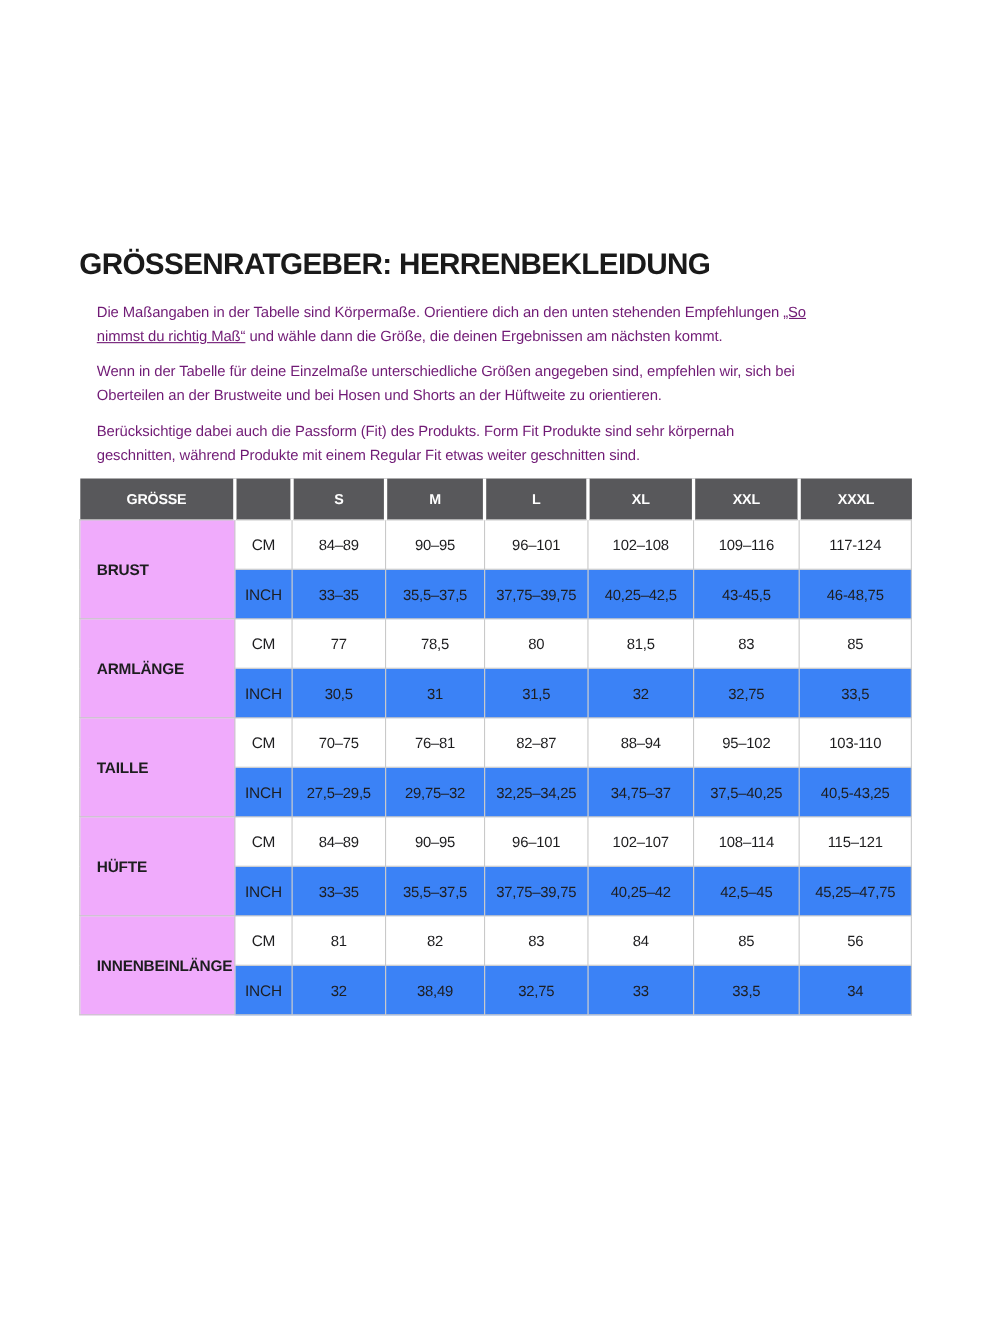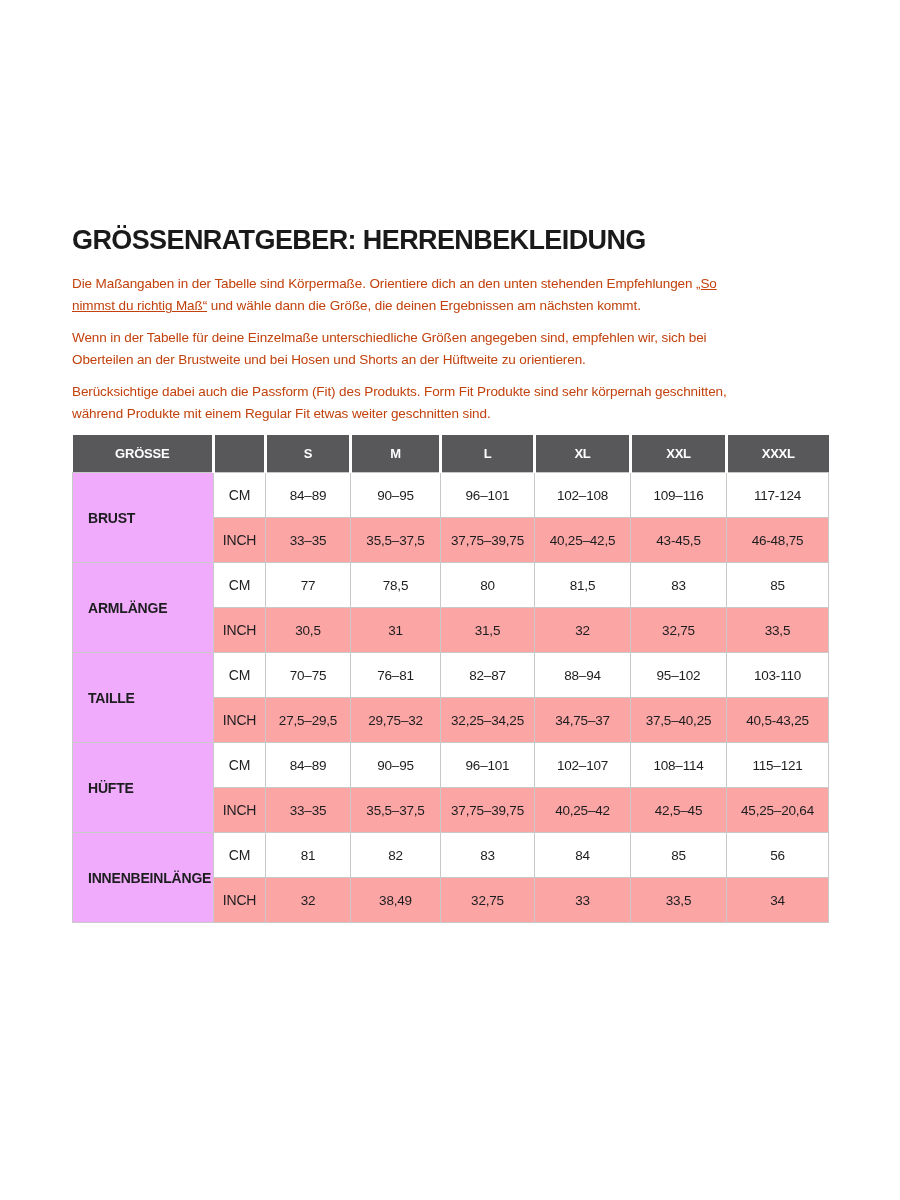--- a/index.html
+++ b/index.html
@@ -20,24 +20,24 @@
   }
   h1.title {
     margin: 0 0 17px 0;
     font-size: 27px;
     line-height: 1.15;
     font-weight: 700;
     letter-spacing: -0.6px;
     color: #1a1a1a;
   }
   p.para {
-    margin: 0 0 10px 0;
+    margin: 0 0 10px 16px;
     font-size: 13.5px;
     line-height: 22px;
-    color: #c2410c;
+    color: #701a75;
     letter-spacing: -0.1px;
   }
   a.measure-link {
     color: inherit;
     text-decoration: underline;
     cursor: pointer;
   }
   table.size-table {
     border-collapse: collapse;
     table-layout: fixed;
@@ -64,21 +64,21 @@
     border: 1px solid #c9c9c9;
     height: 44px;
     text-align: center;
     vertical-align: middle;
     padding: 0;
     font-size: 13.5px;
     letter-spacing: -0.2px;
     background: #ffffff;
   }
   table.size-table tr.inch-row td {
-    background: #fca5a5;
+    background: #3b82f6;
   }
   table.size-table td.label-cell {
     background: #f0abfc;
     font-weight: 700;
     font-size: 14px;
     text-align: left;
     padding-left: 15px;
     letter-spacing: -0.2px;
   }
   table.size-table td.unit-cell {
@@ -190,21 +190,21 @@
           <td class="value-cell">108–114</td>
           <td class="value-cell">115–121</td>
         </tr>
         <tr class="inch-row">
           <td class="unit-cell">INCH</td>
           <td class="value-cell">33–35</td>
           <td class="value-cell">35,5–37,5</td>
           <td class="value-cell">37,75–39,75</td>
           <td class="value-cell">40,25–42</td>
           <td class="value-cell">42,5–45</td>
-          <td class="value-cell">45,25–20,64</td>
+          <td class="value-cell">45,25–47,75</td>
         </tr>
         <tr class="cm-row">
           <td class="label-cell" rowspan="2">INNENBEINLÄNGE</td>
           <td class="unit-cell">CM</td>
           <td class="value-cell">81</td>
           <td class="value-cell">82</td>
           <td class="value-cell">83</td>
           <td class="value-cell">84</td>
           <td class="value-cell">85</td>
           <td class="value-cell">56</td>

